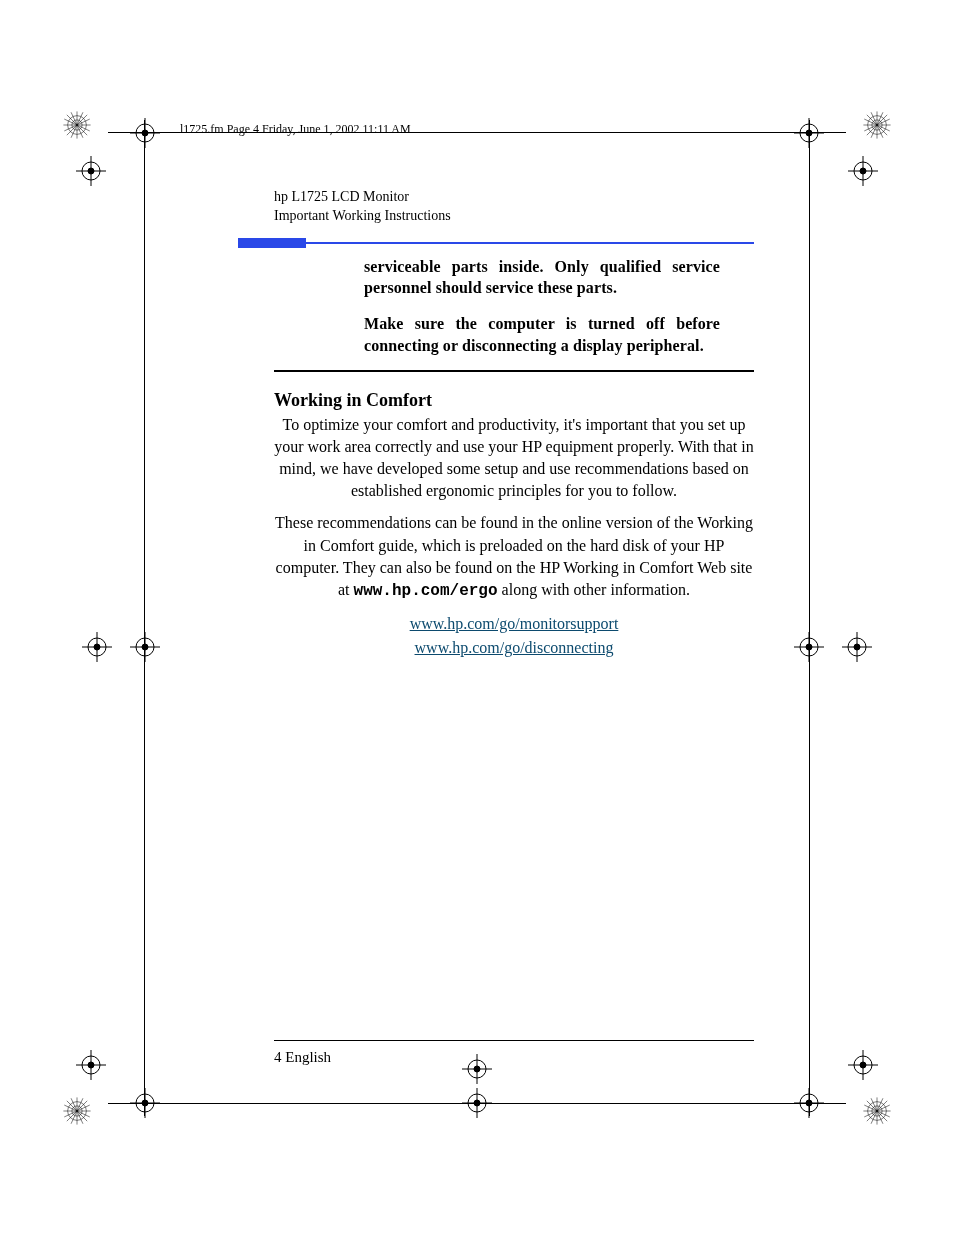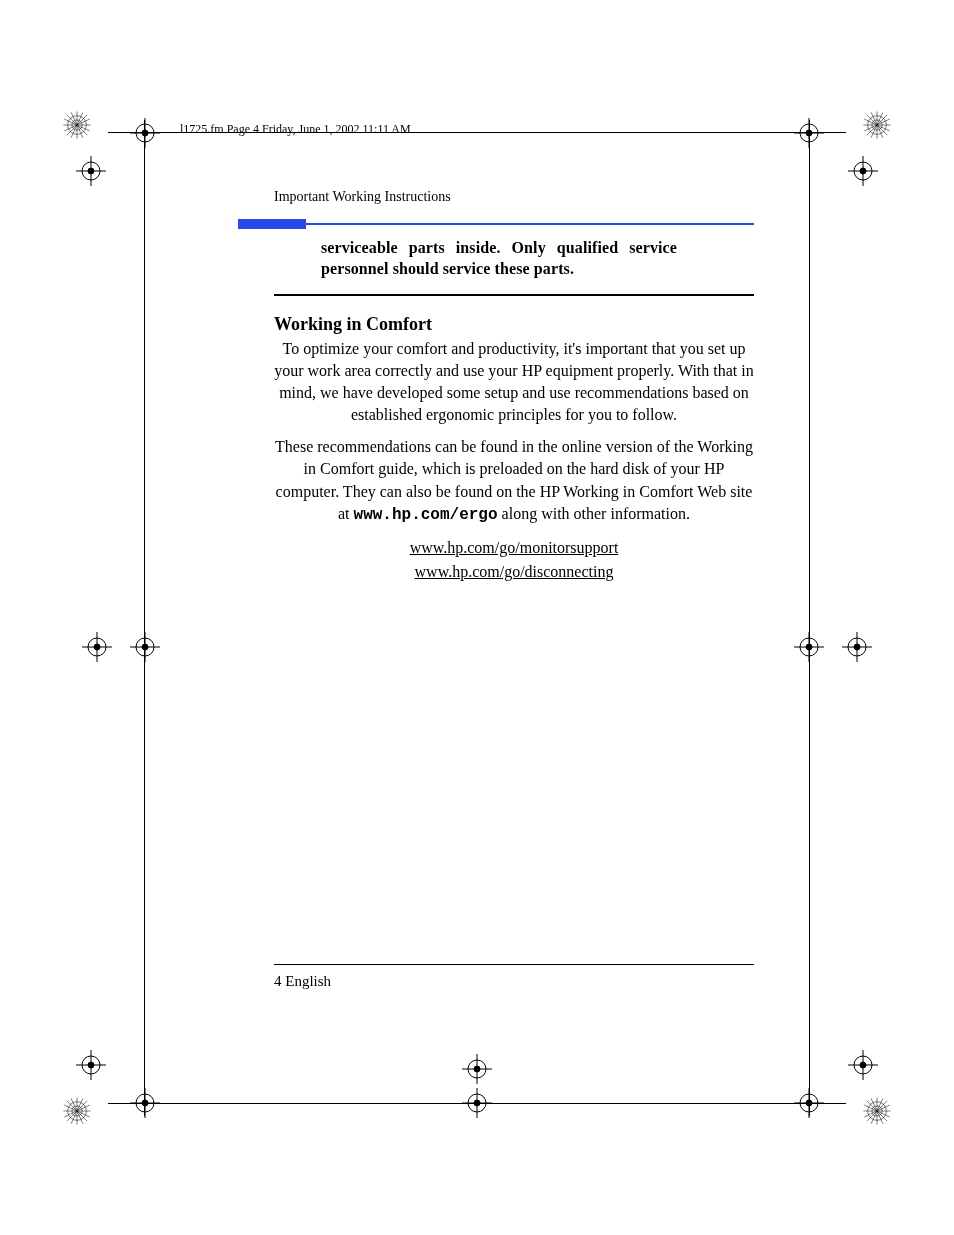--- a/index.html
+++ b/index.html
@@ -27,30 +27,30 @@
   .file-header { position: absolute; left: 120px; top: 50px; font-family: "Times New Roman", serif; font-size: 12px; }
 
   
   .content { position: absolute; left: 214px; top: 116px; width: 480px; font-family: Georgia, "Times New Roman", serif; }
   .running-head { font-size: 14px; line-height: 1.35; margin-bottom: 12px; }
 
   .blue-bar-row { position: relative; height: 10px; margin-top: 6px; }
   .blue-bar { position: absolute; left: -36px; width: 68px; height: 10px; background: #2a48e8; top: 0; }
   .blue-rule { position: absolute; left: 0; right: 0; top: 4px; border-top: 2px solid #2a48e8; }
 
-  .warning-block { margin-left: 47px; width: 356px; margin-top: 8px; }
+  .warning-block { margin-left: 90px; width: 356px; margin-top: 8px; }
   .warning-block p { font-weight: 700; font-size: 16px; line-height: 1.35; text-align: justify; margin-bottom: 14px; letter-spacing: 0.1px; }
   .rule-black { border-top: 2px solid #000; margin-top: 6px; margin-bottom: 18px; }
 
   h2.section { font-weight: 700; font-size: 18px; margin-top: 14px; margin-bottom: 3px; }
   .body-p { font-size: 16px; line-height: 1.38; margin-bottom: 10px; text-align: center; }
   .mono { font-family: "Courier New", monospace; font-weight: 700; }
 
   .links { text-align: center; margin-top: 8px; font-size: 16px; }
-  .links a { color: #000000; text-decoration: underline; display: inline-block; margin: 3px 0; }
+  .links a { color: #0c4a6e; text-decoration: underline; display: inline-block; margin: 3px 0; }
 
   .footer-rule { border-top: 1px solid #000; margin-top: 380px; margin-bottom: 8px; }
   .footer-text { font-size: 15px; }
 </style>
 </head>
 <body>
 
 <div class="frame">
 
   <div class="hline top"></div>
@@ -275,30 +275,32 @@
           <circle cx="15" cy="15" r="3" fill="#000"></circle>
           <line x1="15" y1="0" x2="15" y2="30"></line>
           <line x1="0" y1="15" x2="30" y2="15"></line>
         </g>
       </svg>
   </div>
 
   <div class="content">
 
     <div class="running-head">
+      <div>hp L1725 LCD Monitor</div>
       <div>Important Working Instructions</div>
     </div>
 
     <div class="blue-bar-row">
       <div class="blue-bar"></div>
       <div class="blue-rule"></div>
     </div>
 
     <div class="warning-block">
       <p>serviceable parts inside. Only qualified service personnel should service these parts.</p>
+      <p>Make sure the computer is turned off before connecting or disconnecting a display peripheral.</p>
     </div>
     <div class="rule-black"></div>
 
     <h2 class="section">Working in Comfort</h2>
 
     <p class="body-p">To optimize your comfort and productivity, it's important that you set up your work area correctly and use your HP equipment properly. With that in mind, we have developed some setup and use recommendations based on established ergonomic principles for you to follow.</p>
 
     <p class="body-p">
       <span>These recommendations can be found in the online version of the Working in Comfort guide, which is preloaded on the hard disk of your HP computer. They can also be found on the HP Working in Comfort Web site at </span><span class="mono">www.hp.com/ergo</span><span> along with other information.</span>
     </p>

